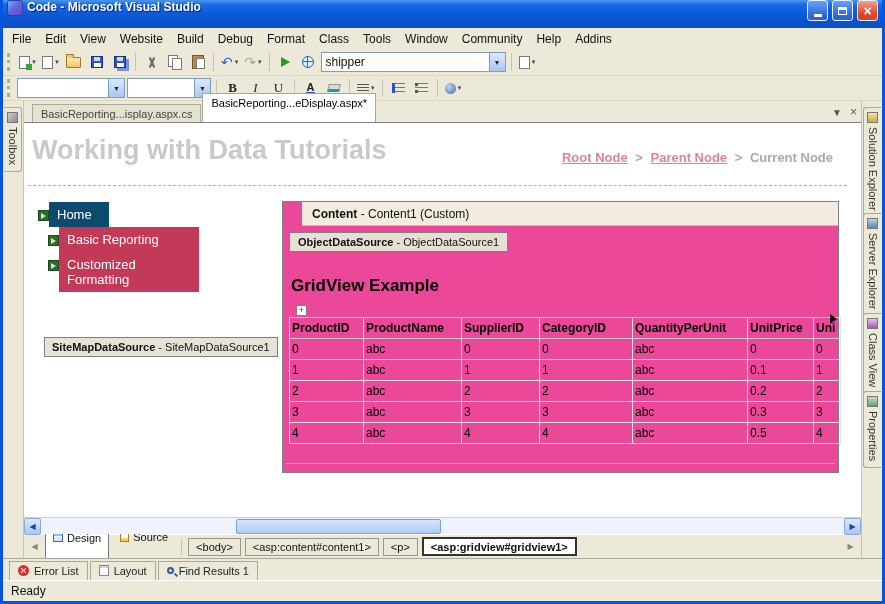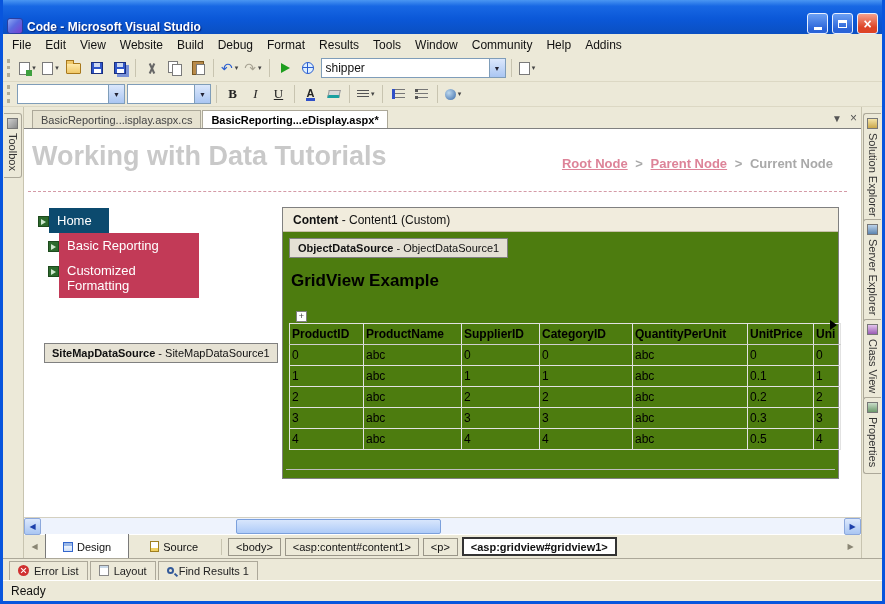--- a/index.html
+++ b/index.html
@@ -1,21 +1,21 @@
 <!DOCTYPE html>
 <html><head>
 <meta charset="utf-8">
 <style>
   *{margin:0;padding:0;box-sizing:border-box;}
   html,body{background:#6b8cc0;}
   body{font-family:"Liberation Sans",sans-serif;}
   .window{width:885px;height:604px;border:3px solid #0855dd;border-top:none;background:#ece9d8;display:flex;flex-direction:column;overflow:hidden;position:relative;}
 
   
-  .titlebar{height:34px;flex:0 0 auto;background:linear-gradient(180deg,#4a96f2 0%,#1868e4 18%,#0b58d8 55%,#0a4fc2 100%);display:flex;align-items:flex-end;padding:0 4px;gap:4px;}
+  .titlebar{height:28px;flex:0 0 auto;background:linear-gradient(180deg,#4a96f2 0%,#1868e4 18%,#0b58d8 55%,#0a4fc2 100%);display:flex;align-items:flex-start;padding:0 4px;gap:4px;}
   .vs-icon{width:16px;height:16px;border-radius:3px;background:linear-gradient(135deg,#8fa8f4 0%,#5a6be0 45%,#7a3fd0 100%);border:1px solid #2a3fa0;flex:0 0 auto;}
   .title-text{color:#fff;font-weight:bold;font-size:12px;text-shadow:1px 1px 1px #00227a;flex:1;white-space:nowrap;}
   .win-btn{width:21px;height:21px;border-radius:3px;border:1px solid #e8f0ff;display:flex;align-items:center;justify-content:center;color:#fff;flex:0 0 auto;}
   .btn-min,.btn-max{background:linear-gradient(180deg,#6aa0f4,#2b64d8 80%);}
   .btn-close{background:linear-gradient(180deg,#f4a08c,#dd4426 70%);font-size:14px;font-weight:bold;line-height:1;}
   .glyph-min{width:8px;height:3px;background:#fff;margin-top:9px;}
   .glyph-max{width:9px;height:8px;border:1px solid #fff;border-top:3px solid #fff;}
 
   
   .menubar{height:21px;background:#ece9d8;display:flex;align-items:center;font-size:12px;color:#111;padding-left:2px;}
@@ -80,21 +80,21 @@
   .vi-solution{background:linear-gradient(180deg,#f4e4a8,#caa84c);}
   .vi-server{background:linear-gradient(180deg,#bcd2e8,#5c84b0);}
   .vi-class{background:linear-gradient(180deg,#e2c4ec,#9a5cb4);}
   .vi-props{background:linear-gradient(180deg,#c8dcc8,#6c9a6c);}
 
   .center{flex:1 1 auto;display:flex;flex-direction:column;min-width:0;border-left:1px solid #c8c4b0;border-right:1px solid #c8c4b0;}
 
   
   .doctabs{height:21px;flex:0 0 auto;background:#ece9d8;display:flex;align-items:flex-end;padding-left:8px;position:relative;}
   .doctab{font-size:11px;padding:3px 8px 2px;border:1px solid #aca899;border-bottom:none;background:#e6e2d0;color:#444;white-space:nowrap;margin-right:1px;}
-  .doctab.active{background:#fff;color:#000;font-weight:bold;position:relative;top:1px;padding-bottom:3px;margin-top:12px;}
+  .doctab.active{background:#fff;color:#000;font-weight:normal;position:relative;top:1px;padding-bottom:14px;margin-top:12px;}
   .doctab-ctrl{position:absolute;right:4px;top:4px;display:flex;gap:8px;color:#555;font-size:10px;align-items:center;}
 
   
   .design{flex:1 1 auto;background:#fff;position:relative;overflow:hidden;border-top:1px solid #808080;}
   .page-title{position:absolute;left:8px;top:12px;font-size:27px;font-weight:bold;color:#c9c9c9;white-space:nowrap;}
   .breadcrumb{position:absolute;top:27px;right:28px;font-size:13px;font-weight:bold;white-space:nowrap;}
   .bc-link{color:#dd8398;text-decoration:underline;}
   .bc-sep{color:#a9a9a9;padding:0 4px;}
   .bc-current{color:#a9a9a9;}
   .dashline{position:absolute;left:4px;right:14px;top:62px;border-top:1px dashed #d49aa6;}
@@ -103,42 +103,42 @@
   .nav-item{display:flex;align-items:flex-start;}
   .nav-item.sub{margin-left:10px;}
   .nav-arrow{width:11px;height:11px;background:#2d6a2d;border:1px solid #1d4a1d;margin-top:8px;flex:0 0 auto;display:flex;align-items:center;justify-content:center;}
   .nav-tri{width:0;height:0;border-left:5px solid #cfe8cf;border-top:3px solid transparent;border-bottom:3px solid transparent;}
   .nav-label{color:#fff;font-size:13px;padding:5px 8px;}
   .nav-home .nav-label{width:60px;background:#0c4a6e;}
   .nav-item.sub .nav-label{width:140px;background:#c23a57;}
 
   .sitemap-box{position:absolute;left:20px;top:214px;background:#e6e2d4;border:1px solid #808080;padding:3px 7px;font-size:11px;color:#111;white-space:nowrap;text-align:center;}
 
-  .content-panel{position:absolute;left:258px;top:78px;width:557px;height:272px;border:1px solid #808080;background:#4d7c0f;}
+  .content-panel{position:absolute;left:258px;top:78px;width:557px;height:272px;border:1px solid #808080;background:#ec4899;padding-left:19px;}
   .content-header{height:24px;background:#f1ecdd;border-bottom:1px solid #c8c0a8;padding:5px 10px;font-size:12px;color:#111;}
   .ods-box{position:absolute;left:6px;top:30px;background:#e4e0d4;border:1px solid #808080;padding:3px 8px;font-size:11px;color:#111;white-space:nowrap;}
-  .grid-title{position:absolute;left:8px;top:63px;font-size:17px;font-weight:bold;color:#000;}
+  .grid-title{position:absolute;left:8px;top:74px;font-size:17px;font-weight:bold;color:#000;}
   .anchor-glyph{position:absolute;left:13px;top:103px;width:11px;height:11px;border:1px solid #808080;background:#fff;font-size:9px;line-height:9px;text-align:center;color:#444;}
   .gridview{position:absolute;left:6px;top:115px;width:551px;border-collapse:collapse;table-layout:fixed;font-size:12px;border-top:1px solid #555;}
   .gridview th,.gridview td{border:1px solid #e2e2e2;padding:3px 2px 3px 2px;text-align:left;white-space:nowrap;overflow:hidden;}
   .gridview th{font-weight:bold;border-bottom:1px solid #cfcfcf;}
   .overflow-arrow{position:absolute;right:1px;top:112px;width:0;height:0;border-top:5px solid transparent;border-bottom:5px solid transparent;border-left:7px solid #000;}
   .panel-bottom-line{position:absolute;left:3px;right:3px;top:261px;border-top:1px solid #bdbdbd;}
 
   
   .hscroll{height:17px;flex:0 0 auto;background:#eef3fd;position:relative;border-top:1px solid #d4d0c0;}
   .sb-btn{position:absolute;top:0;width:17px;height:17px;background:linear-gradient(180deg,#dce8fc,#aac6f2);border:1px solid #8ca8dc;border-radius:2px;display:flex;align-items:center;justify-content:center;font-size:8px;color:#1c3faa;}
   .sb-left{left:0;}
   .sb-right{right:0;}
   .sb-thumb{position:absolute;top:1px;left:212px;width:205px;height:15px;background:linear-gradient(180deg,#d8e6fc,#aecbf8);border:1px solid #7ba0dc;border-radius:2px;}
 
   
   .viewbar{height:24px;flex:0 0 auto;background:#ece9d8;display:flex;align-items:center;gap:4px;padding:0 4px;border-top:1px solid #fff;}
   .vb-scroll{width:13px;height:16px;display:flex;align-items:center;justify-content:center;font-size:8px;color:#8a8674;}
-  .vb-btn{height:32px;display:flex;align-items:center;gap:4px;padding:0 17px;font-size:11px;color:#111;}
+  .vb-btn{height:32px;display:flex;gap:4px;padding:0 7px;font-size:11px;color:#111;}
   .vb-btn.active{background:#fff;border:1px solid #7a7a7a;}
   .vbi-design{width:10px;height:10px;border:1px solid #3366cc;background:linear-gradient(#fff,#cfe0f8);box-shadow:inset 0 3px 0 #9ab8e8;}
   .vbi-source{width:9px;height:11px;background:#fff;border:1px solid #a08020;box-shadow:inset 0 -3px 0 #f0d060;}
   .vb-sep{width:1px;height:16px;background:#c8c4b0;margin:0 2px;}
   .tag-chip{height:18px;display:flex;align-items:center;padding:0 7px;font-size:11px;color:#111;background:#ece9d8;border:1px solid #9a9689;white-space:nowrap;}
   .tag-chip.selected{background:#fff;border:2px solid #333;font-weight:bold;height:19px;}
   .vb-spacer{flex:1;}
 
   
   .paneltabs{height:22px;flex:0 0 auto;background:#ece9d8;display:flex;align-items:center;gap:2px;padding:1px 2px 0 6px;border-top:1px solid #aca899;}
@@ -172,21 +172,21 @@
   </div>
 
   <div class="menubar">
     <span class="menu-item">File</span>
     <span class="menu-item">Edit</span>
     <span class="menu-item">View</span>
     <span class="menu-item">Website</span>
     <span class="menu-item">Build</span>
     <span class="menu-item">Debug</span>
     <span class="menu-item">Format</span>
-    <span class="menu-item">Results</span>
+    <span class="menu-item">Class</span>
     <span class="menu-item">Tools</span>
     <span class="menu-item">Window</span>
     <span class="menu-item">Community</span>
     <span class="menu-item">Help</span>
     <span class="menu-item">Addins</span>
   </div>
 
   <div class="toolbar tb1">
     <div class="grip"></div>
     <div class="tb-btn">

